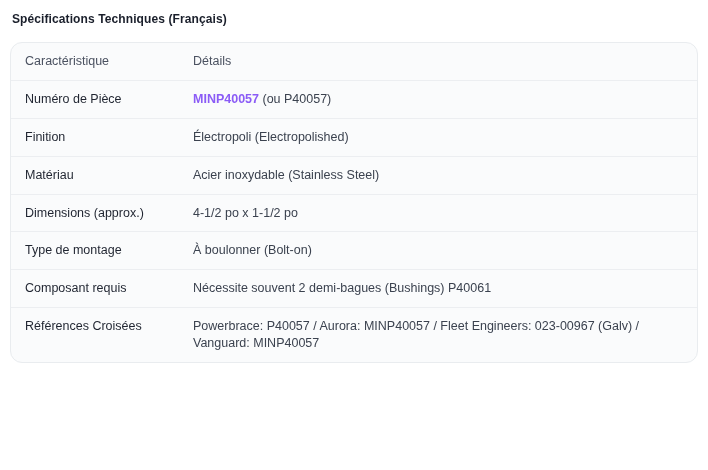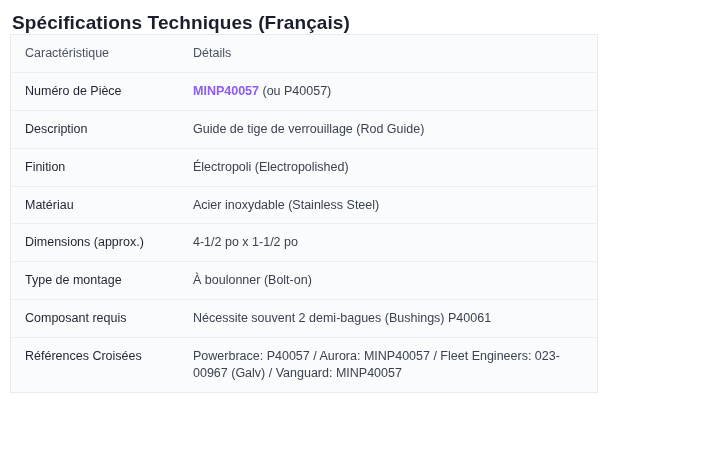--- a/index.html
+++ b/index.html
@@ -12,32 +12,32 @@
     font-family: "Liberation Sans", sans-serif;
     color: #1f2430;
   }
   .page {
     width: 708px;
     height: 470px;
     box-sizing: border-box;
     padding: 12px 10px 0 10px;
   }
   .doc-title {
-    font-size: 19px;
+    font-size: 12px;
     font-weight: bold;
     color: #1a1f2b;
-    margin: 0 0 0 2px;
+    margin: 0 0 16px 2px;
     letter-spacing: 0.1px;
   }
   .spec-card {
     background: #fafbfc;
     border: 1px solid #e9ecef;
-    border-radius: 0;
+    border-radius: 12px;
     box-sizing: border-box;
-    width: 588px;
+    width: 688px;
     overflow: hidden;
   }
   table.spec-table {
     width: 100%;
     border-collapse: collapse;
     table-layout: fixed;
   }
   table.spec-table col.c1 { width: 168px; }
   table.spec-table col.c2 { width: auto; }
   table.spec-table td {
@@ -85,24 +85,20 @@
         <tr class="header-row">
           <td class="key">Caractéristique</td>
           <td class="val">Détails</td>
         </tr>
 
         <tr class="body-row">
           <td class="key">Numéro de Pièce</td>
           <td class="val"><span class="strong">MINP40057</span><span> (ou P40057)</span></td>
         </tr>
 
-        <tr class="body-row">
-          <td class="key">Description</td>
-          <td class="val">Guide de tige de verrouillage (Rod Guide)</td>
-        </tr>
 
         <tr class="body-row">
           <td class="key">Finition</td>
           <td class="val">Électropoli (Electropolished)</td>
         </tr>
 
         <tr class="body-row">
           <td class="key">Matériau</td>
           <td class="val">Acier inoxydable (Stainless Steel)</td>
         </tr>

